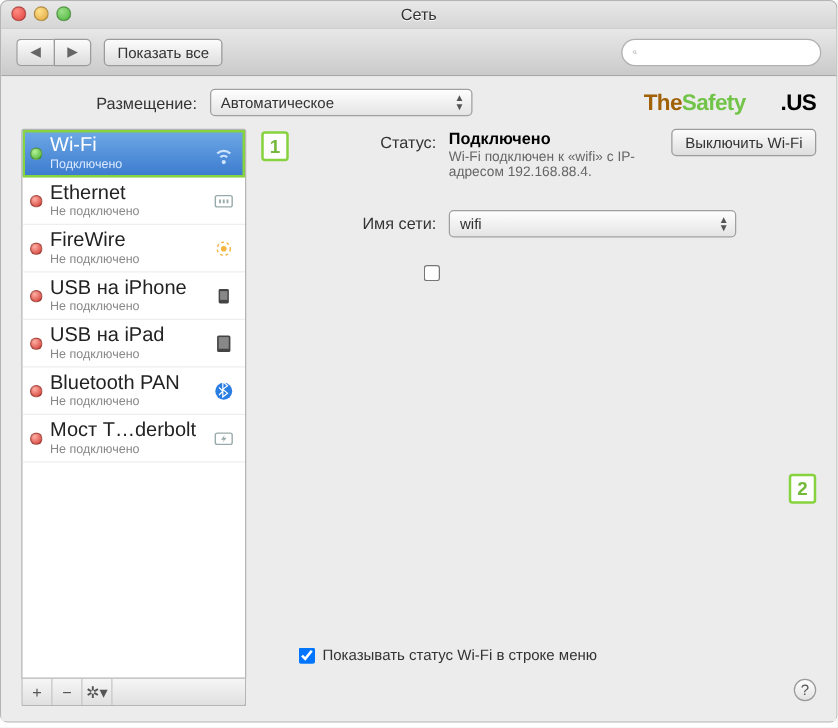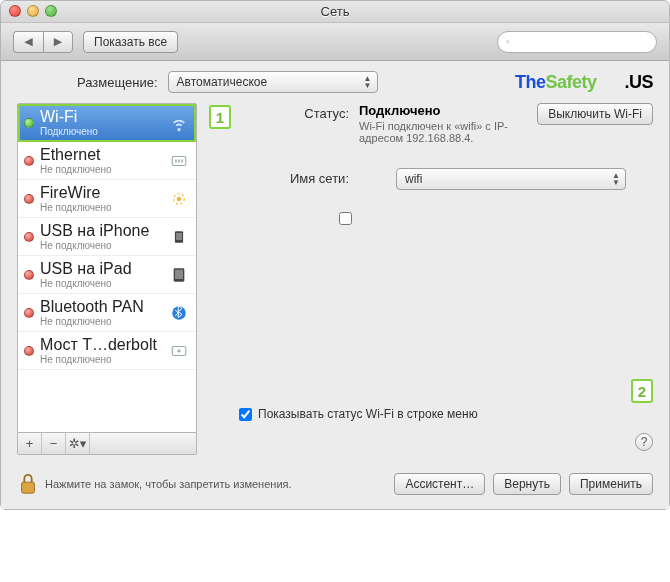--- a/index.html
+++ b/index.html
@@ -1,18 +1,18 @@
 <!DOCTYPE html>
 <html><head>
 <meta charset="utf-8">
 <style>
 * { box-sizing: border-box; margin: 0; padding: 0; font-family: "Lucida Grande", "Helvetica Neue", Arial, sans-serif; }
 body { background: #fff; width: 670px; height: 582px; overflow: hidden; }
 
-.window { width: 670px; height: 510px; background: linear-gradient(#ebebeb, #d8d8d8 40px, #ececec 40px); border: 1px solid #b5b5b5; border-radius: 6px; position: relative; }
+.window { width: 670px; height: 578px; background: linear-gradient(#ebebeb, #d8d8d8 40px, #ececec 40px); border: 1px solid #b5b5b5; border-radius: 6px; position: relative; }
 
 .titlebar { height: 22px; display: flex; align-items: center; justify-content: center; position: relative; border-top-left-radius: 6px; border-top-right-radius: 6px; background: linear-gradient(#e8e8e8, #d6d6d6); border-bottom: 1px solid #c0c0c0; }
 .traffic { position: absolute; left: 8px; top: 4px; display: flex; gap: 6px; }
 .traffic span { width: 12px; height: 12px; border-radius: 50%; display: inline-block; border: 1px solid rgba(0,0,0,0.25); }
 .tl-close { background: radial-gradient(circle at 35% 30%, #ff8b82, #e0443e); }
 .tl-min { background: radial-gradient(circle at 35% 30%, #ffe08b, #e0a63e); }
 .tl-max { background: radial-gradient(circle at 35% 30%, #9be089, #4fb53c); }
 .title { font-size: 13px; color: #333; text-shadow: 0 1px 0 #fff; }
 
 .toolbar { height: 38px; display: flex; align-items: center; padding: 0 12px; gap: 10px; background: linear-gradient(#e8e8e8, #cacaca); border-bottom: 1px solid #a8a8a8; }
@@ -28,21 +28,21 @@
 .content { padding: 10px 16px 12px 16px; background: #ececec; height: calc(100% - 60px); display: flex; flex-direction: column; }
 
 .loc-row { display: flex; align-items: center; gap: 10px; margin-bottom: 10px; margin-left: 60px; }
 .loc-label { font-size: 13px; color: #333; }
 .select { background: linear-gradient(#fefefe, #e4e4e4); border: 1px solid #a0a0a0; border-radius: 4px; height: 22px; padding: 0 22px 0 8px; font-size: 12px; color: #333; position: relative; display: inline-flex; align-items: center; min-width: 210px; }
 .select::after { content: ""; position: absolute; right: 6px; top: 5px; width: 10px; height: 12px; background:
   linear-gradient(#777 0 0) center/1px 0 no-repeat;
 }
 .select .arrows { position: absolute; right: 5px; top: 3px; font-size: 8px; color: #555; line-height: 7px; }
 .brand { margin-left: auto; font-size: 18px; font-weight: 600; letter-spacing: -0.5px; }
-.brand .t1 { color: #1d4ed8; }
+.brand .t1 { color: #a16207; }
 .brand .t2 { color: #71c447; }
 .brand .t3 { color: #000000; padding-left: 28px; }
 
 .main-row { display: flex; gap: 12px; flex: 1; min-height: 0; }
 
 .sidebar { width: 180px; display: flex; flex-direction: column; }
 .list { flex: 1; background: #fff; border: 1px solid #b5b5b5; border-radius: 2px 2px 0 0; overflow: hidden; }
 .item { display: flex; align-items: center; gap: 6px; padding: 4px 6px; border-bottom: 1px solid #eee; position: relative; }
 .item .dot { width: 10px; height: 10px; border-radius: 50%; flex-shrink: 0; border: 1px solid rgba(0,0,0,0.25); }
 .item .dot.green { background: radial-gradient(circle at 35% 30%, #b8f29a, #43b02a); }
@@ -245,21 +245,21 @@
 
         <div class="row" style="margin-left:30px;">
           <div class="lbl">Статус:</div>
           <div class="val">
             <span class="status-val">Подключено</span>
             <div class="status-sub">Wi-Fi подключен к «wifi» с IP-адресом 192.168.88.4.</div>
           </div>
           <div class="btn side-btn">Выключить Wi-Fi</div>
         </div>
 
-        <div class="row" style="margin-left:30px; margin-top:14px;gap:37px;">
+        <div class="row" style="margin-left:30px; margin-top:14px;">
           <div class="lbl">Имя сети:</div>
           <div class="val">
             <div class="select wide-select">
               <span>wifi</span>
               <span class="arrows">▲<br>▼</span>
             </div>
           </div>
         </div>
 
         <div class="checkbox-row" style="margin-top:10px;">
@@ -273,28 +273,15 @@
           </div>
           <div class="callout c2">2</div>
           <div class="adv-row">
             <div class="help">?</div>
           </div>
         </div>
       </div>
 
     </div>
 
-    <div class="footer">
-      <div class="lock">
-        <svg viewBox="0 0 24 28">
-            <rect x="5" y="12" width="14" height="12" rx="2" fill="#d9a441" stroke="#9b6d1f"></rect>
-            <path d="M8 12V8a4 4 0 018 0v4" fill="none" stroke="#9b6d1f" stroke-width="2"></path>
-          </svg>
-        <span>Нажмите на замок, чтобы запретить изменения.</span>
-      </div>
-      <div class="spacer"></div>
-      <div class="btn">Ассистент…</div>
-      <div class="btn">Вернуть</div>
-      <div class="btn">Применить</div>
-    </div>
 
   </div>
 </div>
 
 </body></html>

